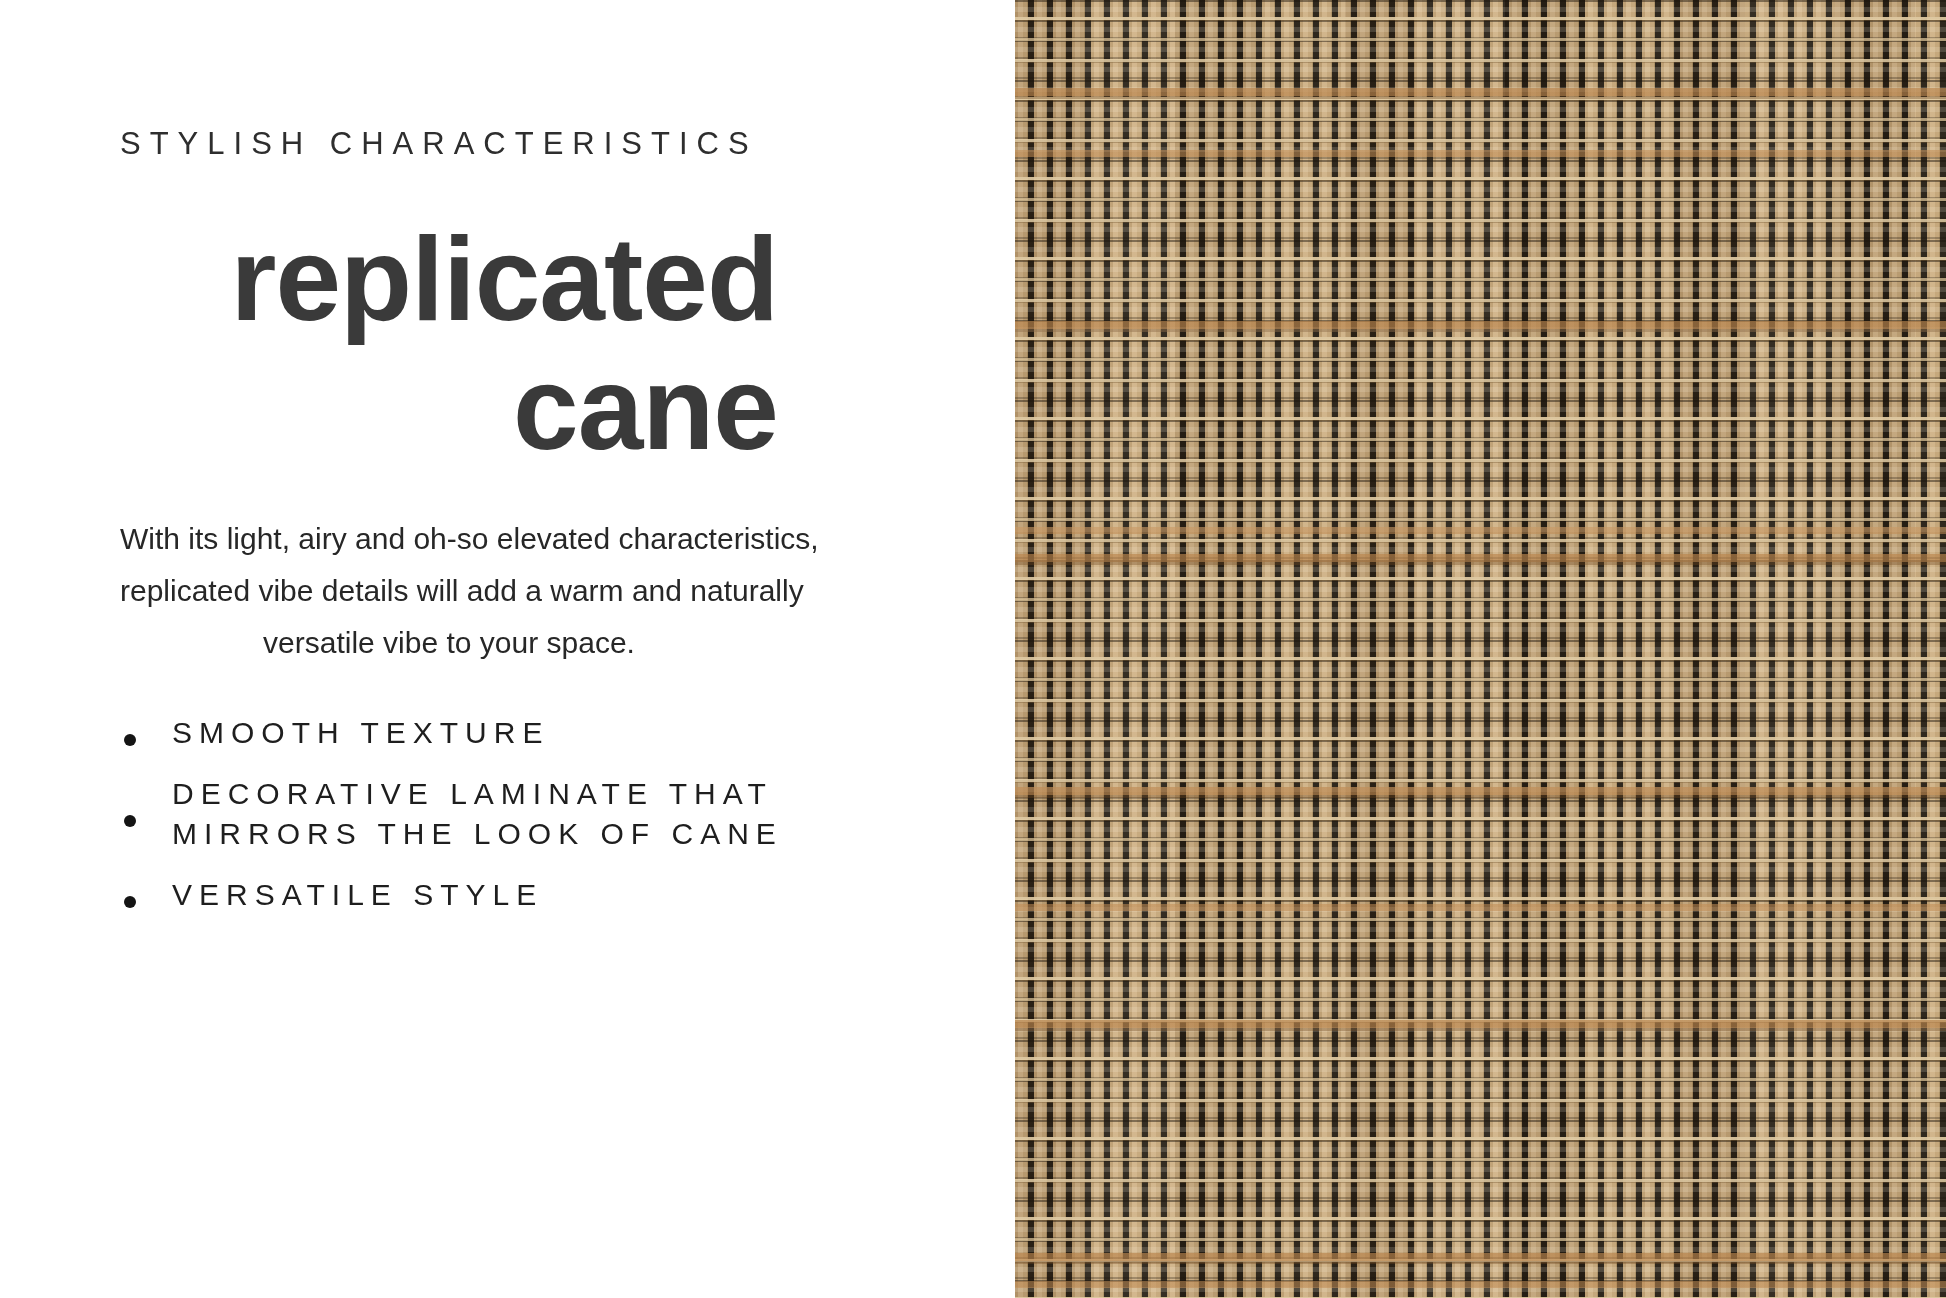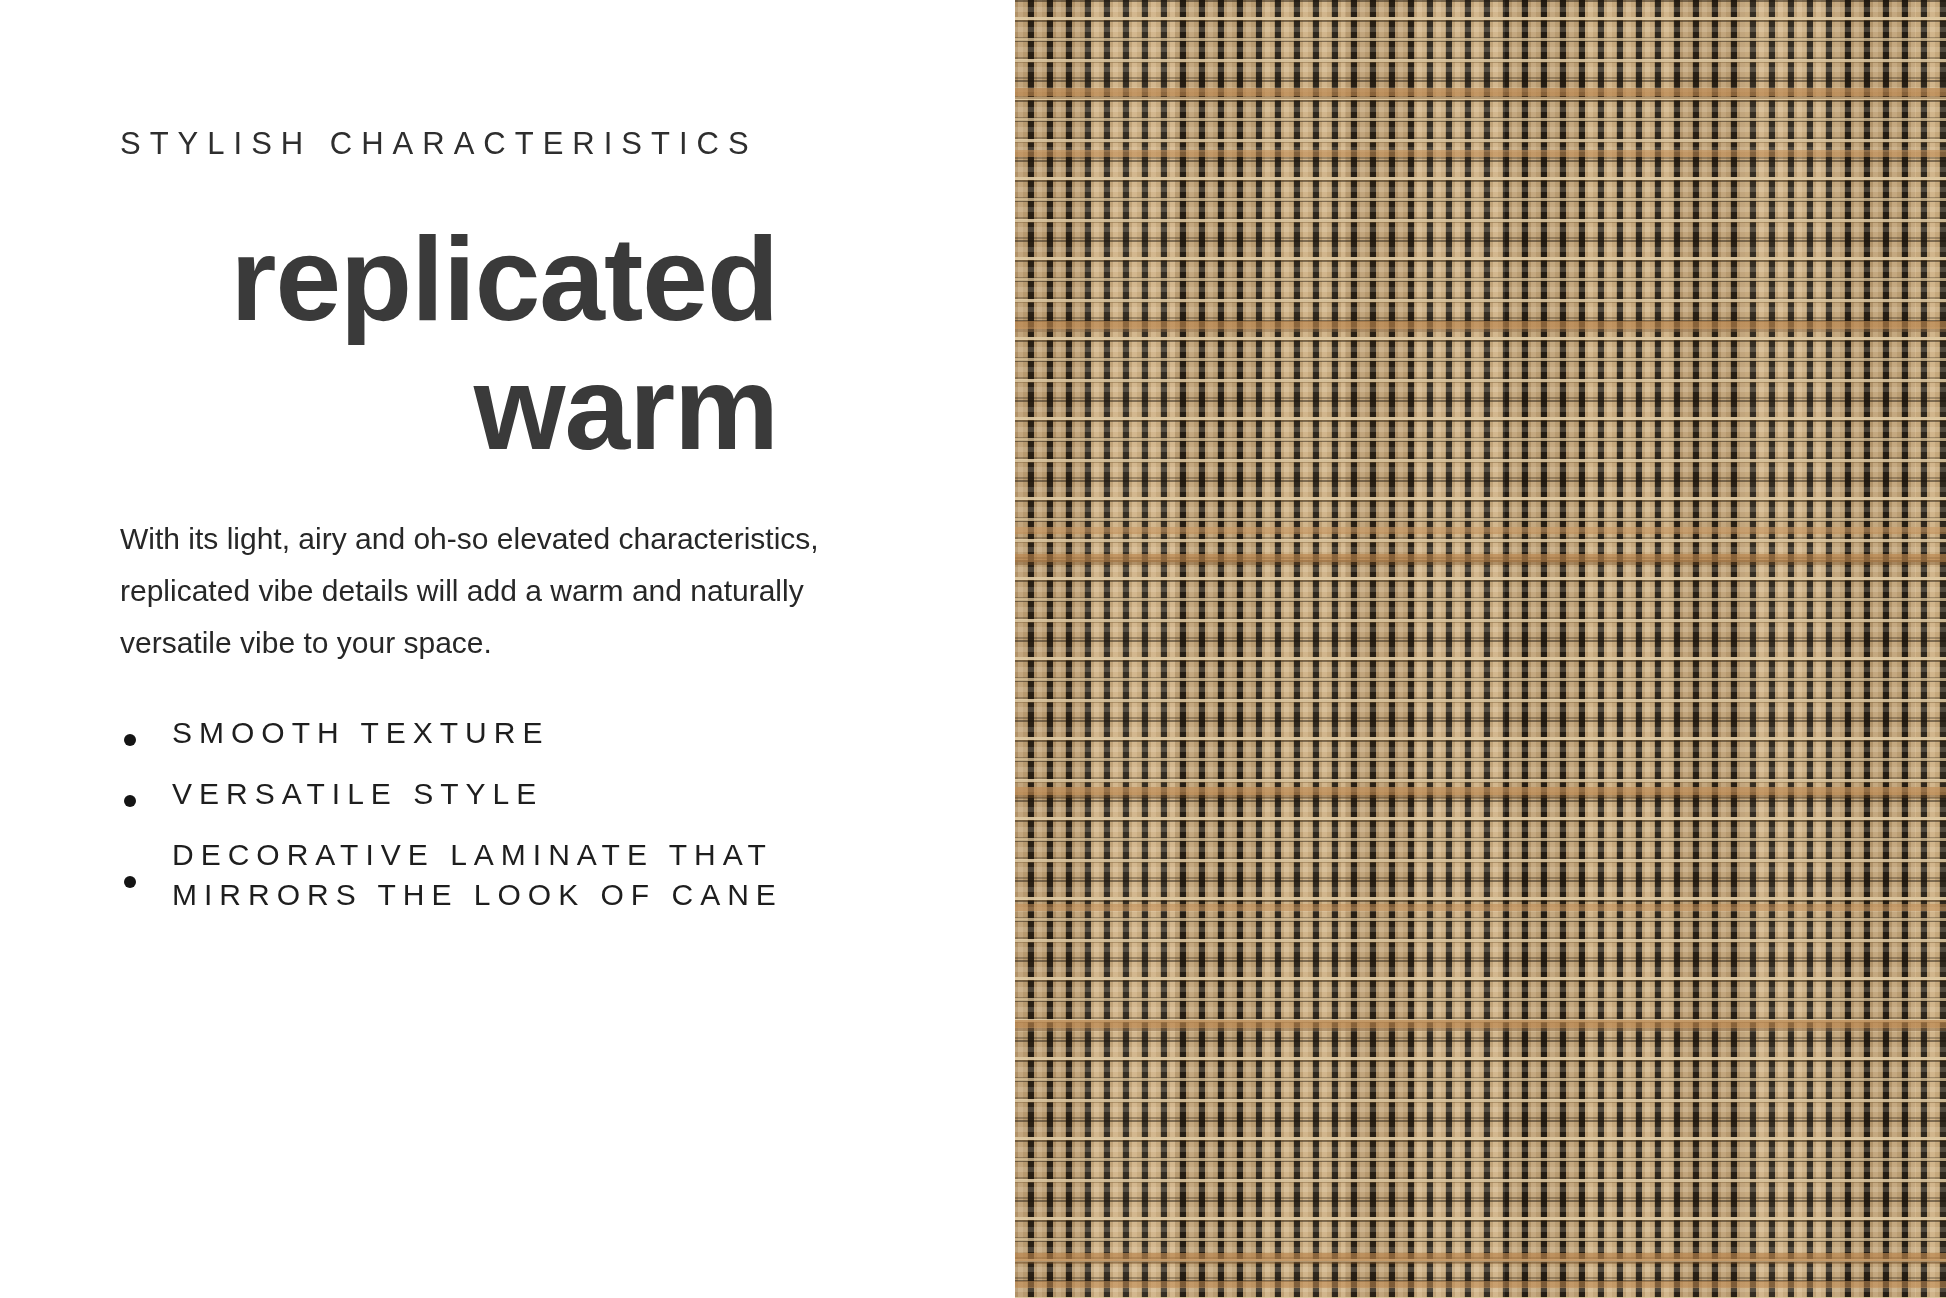--- a/index.html
+++ b/index.html
@@ -54,21 +54,21 @@
     text-align: right;
   }
   .headline .title-line { display: block; white-space: nowrap; }
   .intro {
     margin-top: 40px;
     font-size: 30px;
     font-weight: 400;
     line-height: 52px;
     color: var(--body);
   }
-  .intro .intro-line { display: block; white-space: nowrap; }
+  .intro .intro-line { display: block; white-space: nowrap; text-align: center; }
   .feature-list {
     margin: 44px 0 0 0;
     padding: 0;
     list-style: none;
   }
   .feature-item {
     display: flex;
     align-items: center;
     margin-bottom: 21px;
   }
@@ -143,50 +143,50 @@
 <body>
 
 <div class="page">
 
   <div class="left-panel">
 
     <div class="eyebrow">STYLISH CHARACTERISTICS</div>
 
     <h1 class="headline">
       <span class="title-line">replicated</span>
-      <span class="title-line">warm</span>
+      <span class="title-line">cane</span>
     </h1>
 
     <div class="intro">
       <span class="intro-line">With its light, airy and oh-so elevated characteristics,</span>
       <span class="intro-line">replicated vibe details will add a warm and naturally</span>
       <span class="intro-line">versatile vibe to your space.</span>
     </div>
 
     <ul class="feature-list">
 
       <li class="feature-item">
         <span class="bullet-dot"></span>
         <div class="feature-text">
           <span class="feature-line">SMOOTH TEXTURE</span>
         </div>
       </li>
 
       <li class="feature-item">
         <span class="bullet-dot"></span>
         <div class="feature-text">
-          <span class="feature-line">VERSATILE STYLE</span>
+          <span class="feature-line">DECORATIVE LAMINATE THAT</span>
+          <span class="feature-line">MIRRORS THE LOOK OF CANE</span>
         </div>
       </li>
 
       <li class="feature-item">
         <span class="bullet-dot"></span>
         <div class="feature-text">
-          <span class="feature-line">DECORATIVE LAMINATE THAT</span>
-          <span class="feature-line">MIRRORS THE LOOK OF CANE</span>
+          <span class="feature-line">VERSATILE STYLE</span>
         </div>
       </li>
 
     </ul>
   </div>
 
   <div class="right-panel" role="img"></div>
 
 </div>
 

